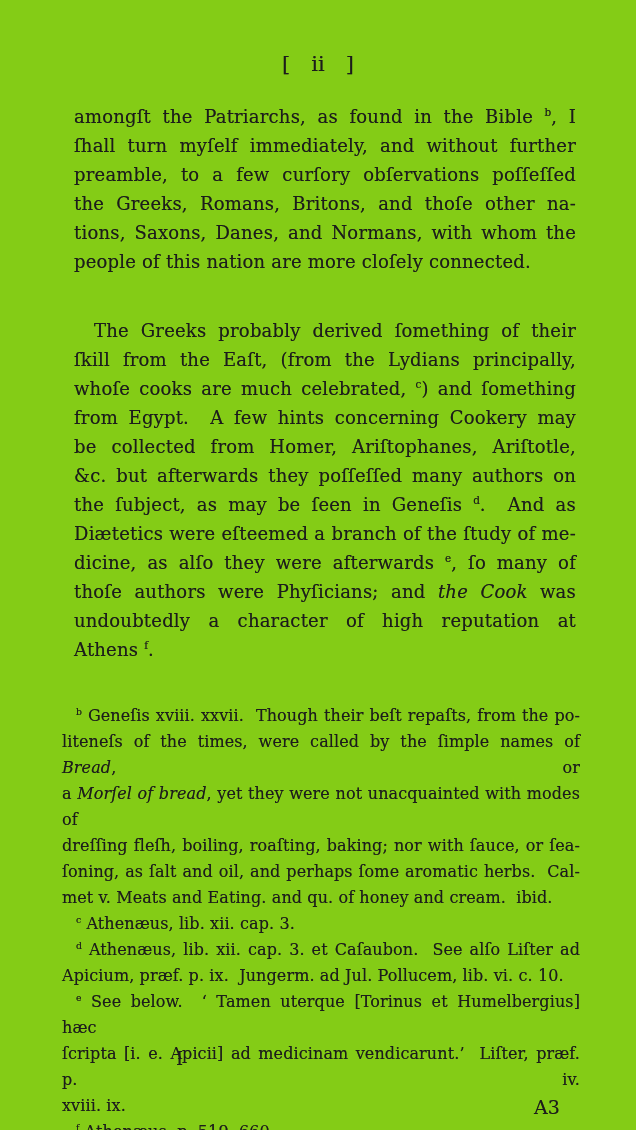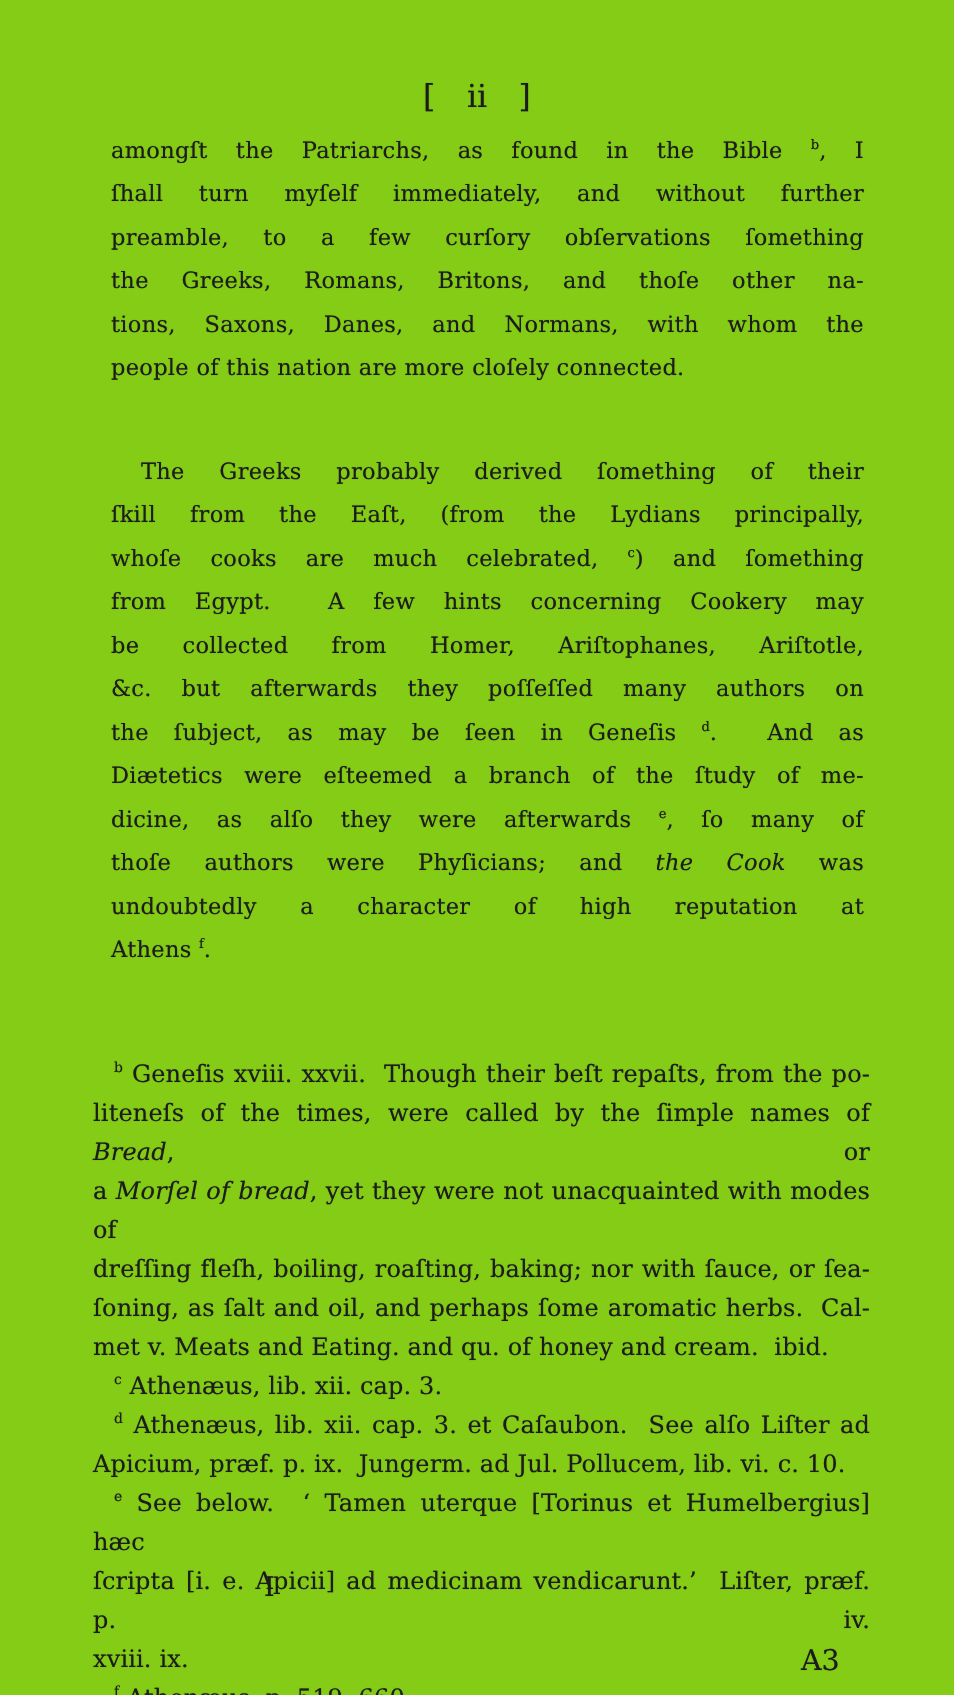--- a/index.html
+++ b/index.html
@@ -15,22 +15,22 @@
   }
   .header {
     position: absolute;
     top: 52px; left: 0; width: 100%;
     text-align: center;
     font-size: 21px;
     white-space: pre;
   }
   .main {
     position: absolute;
-    top: 86px; left: 74px; width: 502px;
-    font-size: 15px;
+    top: 102px; left: 74px; width: 502px;
+    font-size: 18px;
     line-height: 29px;
     letter-spacing: 0.2px;
   }
   .para { margin: 0; }
   .para + .para { margin-top: 40px; }
   .line {
     text-align: justify;
     text-align-last: justify;
     text-justify: inter-word;
   }
@@ -65,21 +65,21 @@
 </style>
 </head>
 <body>
 
 <div class="page">
   <div class="header">[ ii ]</div>
   <div class="main" id="main-paragraphs">
       <div class="para">
         <div class="line"><span>amongſt the Patriarchs, as found in the Bible </span><sup>b</sup><span>, I</span></div>
         <div class="line"><span>ſhall turn myſelf immediately, and without further</span></div>
-        <div class="line"><span>preamble, to a few curſory obſervations ſomething</span></div>
+        <div class="line"><span>preamble, to a few curſory obſervations poſſeſſed</span></div>
         <div class="line"><span>the Greeks, Romans, Britons, and thoſe other na-</span></div>
         <div class="line"><span>tions, Saxons, Danes, and Normans, with whom the</span></div>
         <div class="line last"><span>people of this nation are more cloſely connected.</span></div>
       </div>
       <div class="para indented">
         <div class="line"><span>The Greeks probably derived ſomething of their</span></div>
         <div class="line"><span>ſkill from the Eaſt, (from the Lydians principally,</span></div>
         <div class="line"><span>whoſe cooks are much celebrated, </span><sup>c</sup><span>) and ſomething</span></div>
         <div class="line"><span>from Egypt.&nbsp; A few hints concerning Cookery may</span></div>
         <div class="line"><span>be collected from Homer, Ariſtophanes, Ariſtotle,</span></div>

